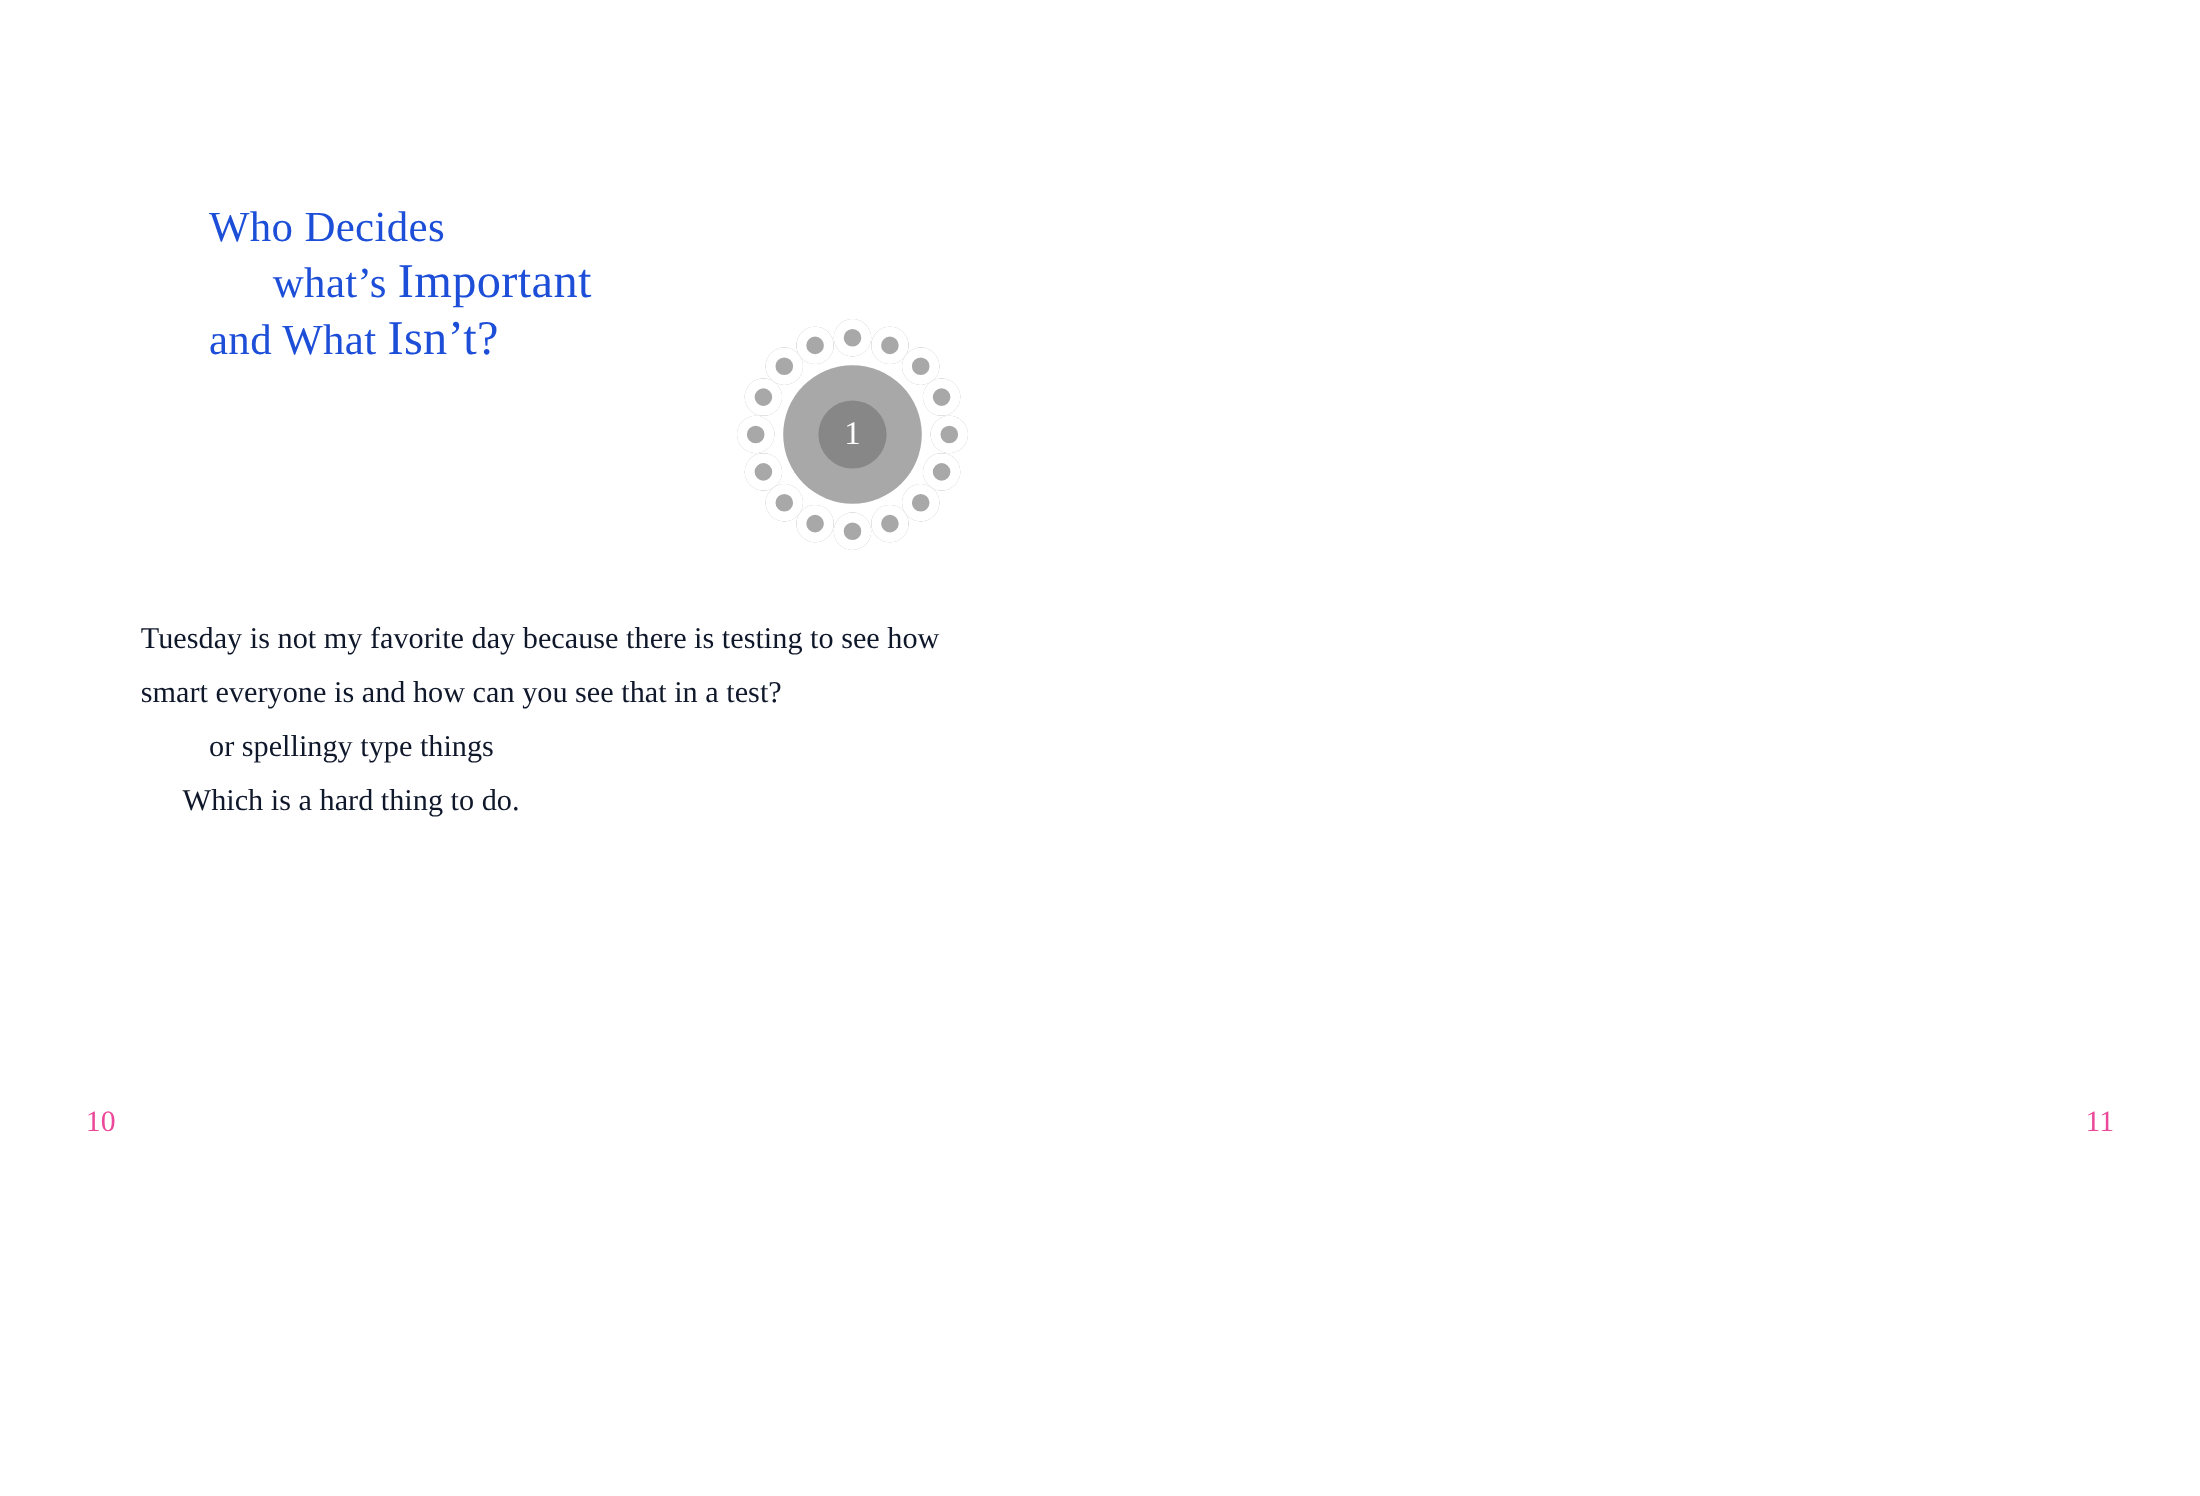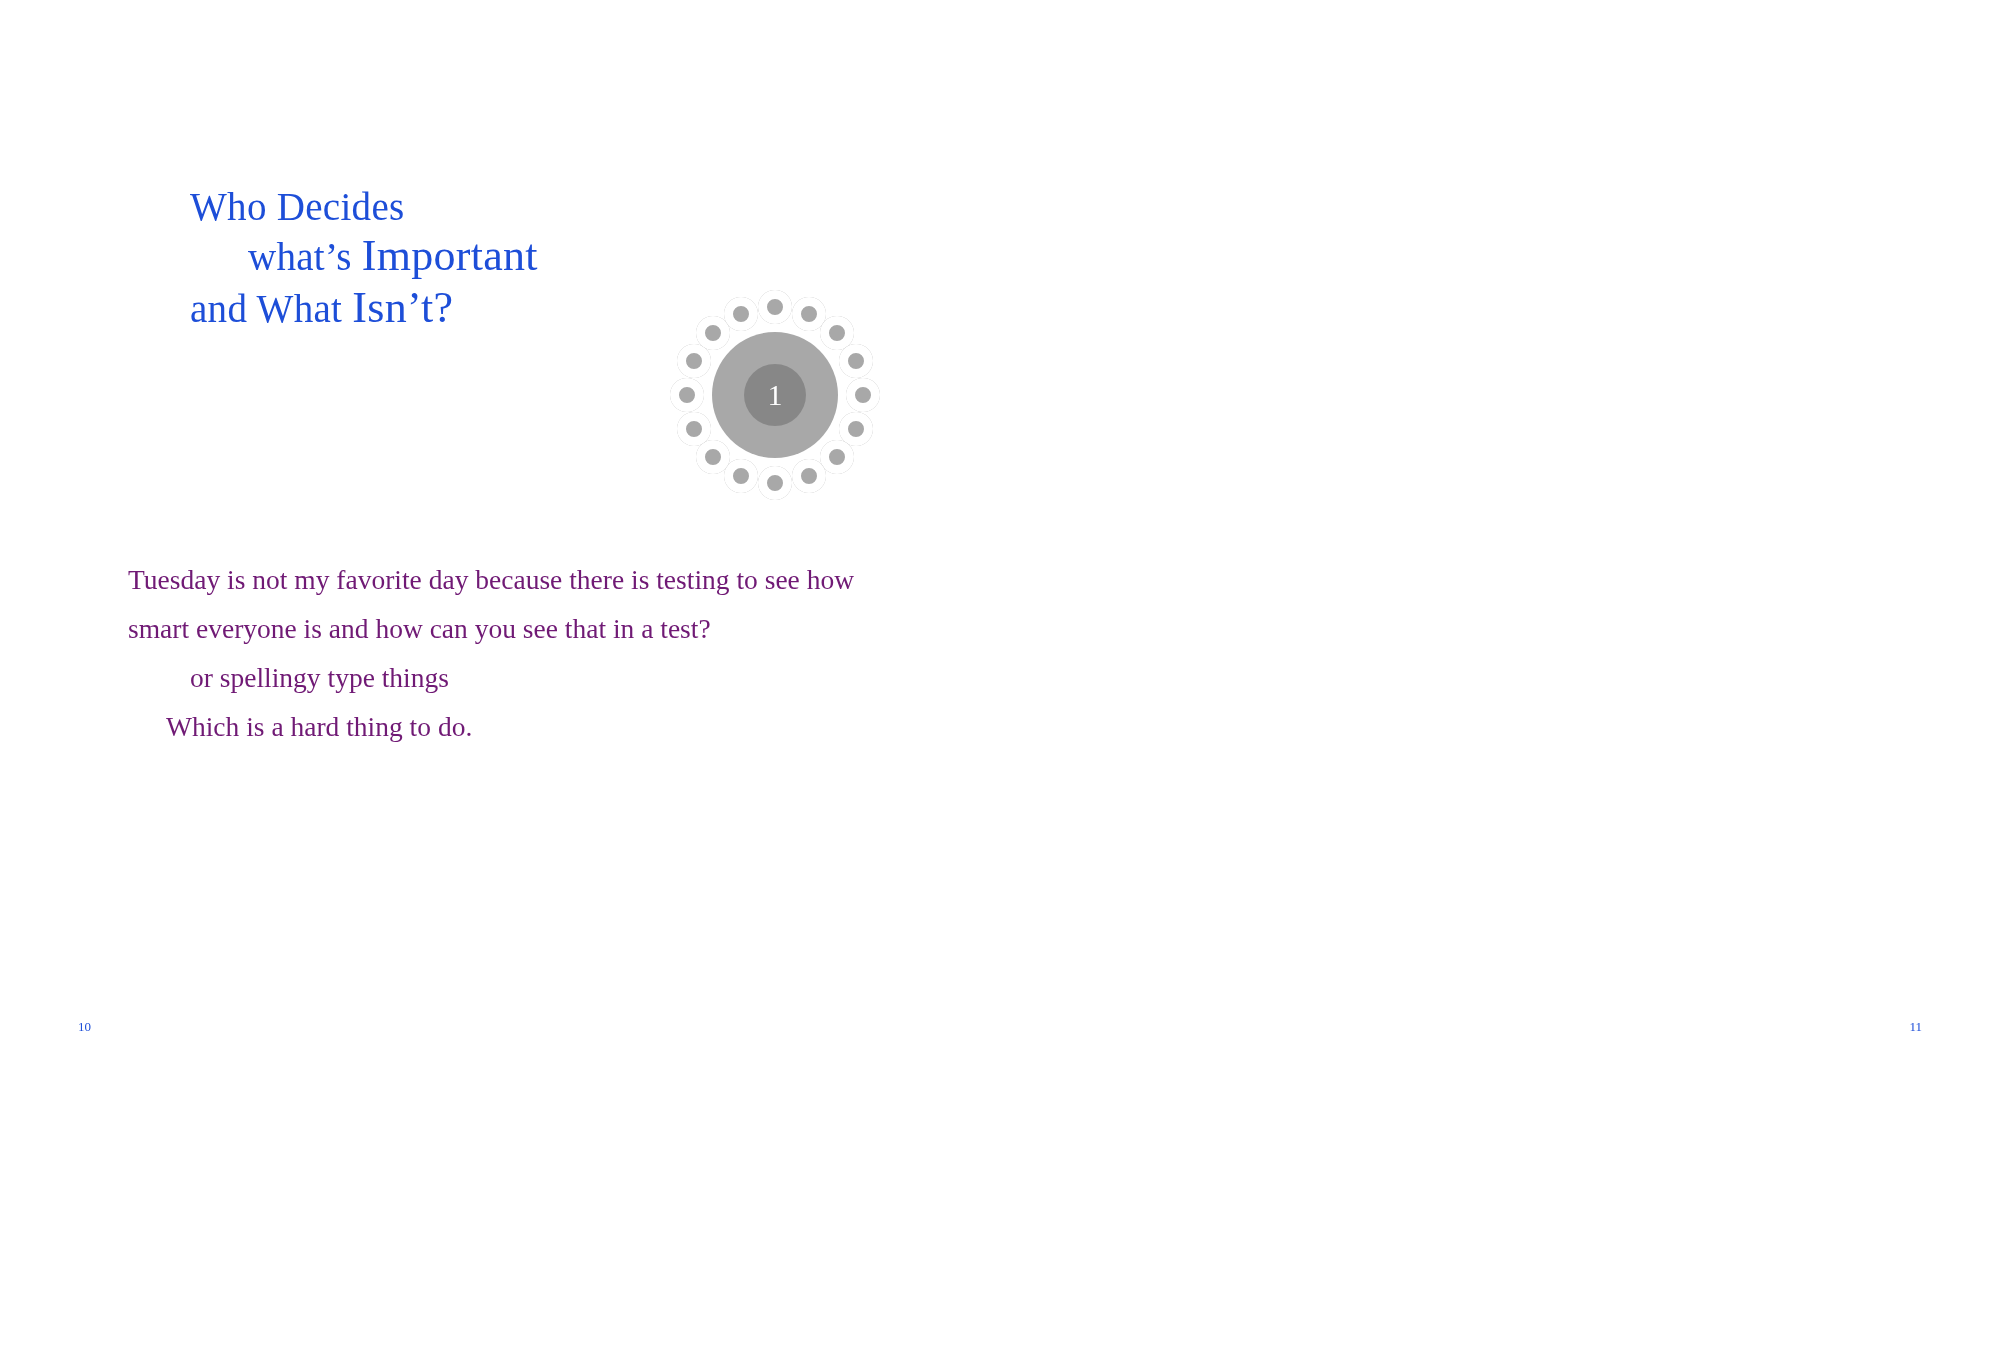--- a/index.html
+++ b/index.html
@@ -99,21 +99,21 @@
     border-radius: 50%;
     background: #a8a8a8;
     box-shadow: inset 0 0 0 9px #ffffff;
   }
 
   
   .body-col {
     position: absolute;
     font-size: 27.5px;
     line-height: 49px;
-    color: #701a75;
+    color: #0f172a;
   }
   .left-body {
     left: 128px;
     top: 555px;
     width: 735px;
   }
   .p {
     margin: 0;
     text-indent: 0;
   }
@@ -122,22 +122,22 @@
   }
   .p.listline {
     text-indent: 0;
     padding-left: 62px;
   }
 
   
   .folio {
     position: absolute;
     bottom: 300px;
-    font-size: 13px;
-    color: #1d4ed8;
+    font-size: 27px;
+    color: #ec4899;
   }
   .folio-left { left: 78px; bottom: 325px; }
   .folio-right { right: 78px; bottom: 325px; }
 </style>
 </head>
 <body>
 
 <div class="spread">
 
   <div class="page page-left">

